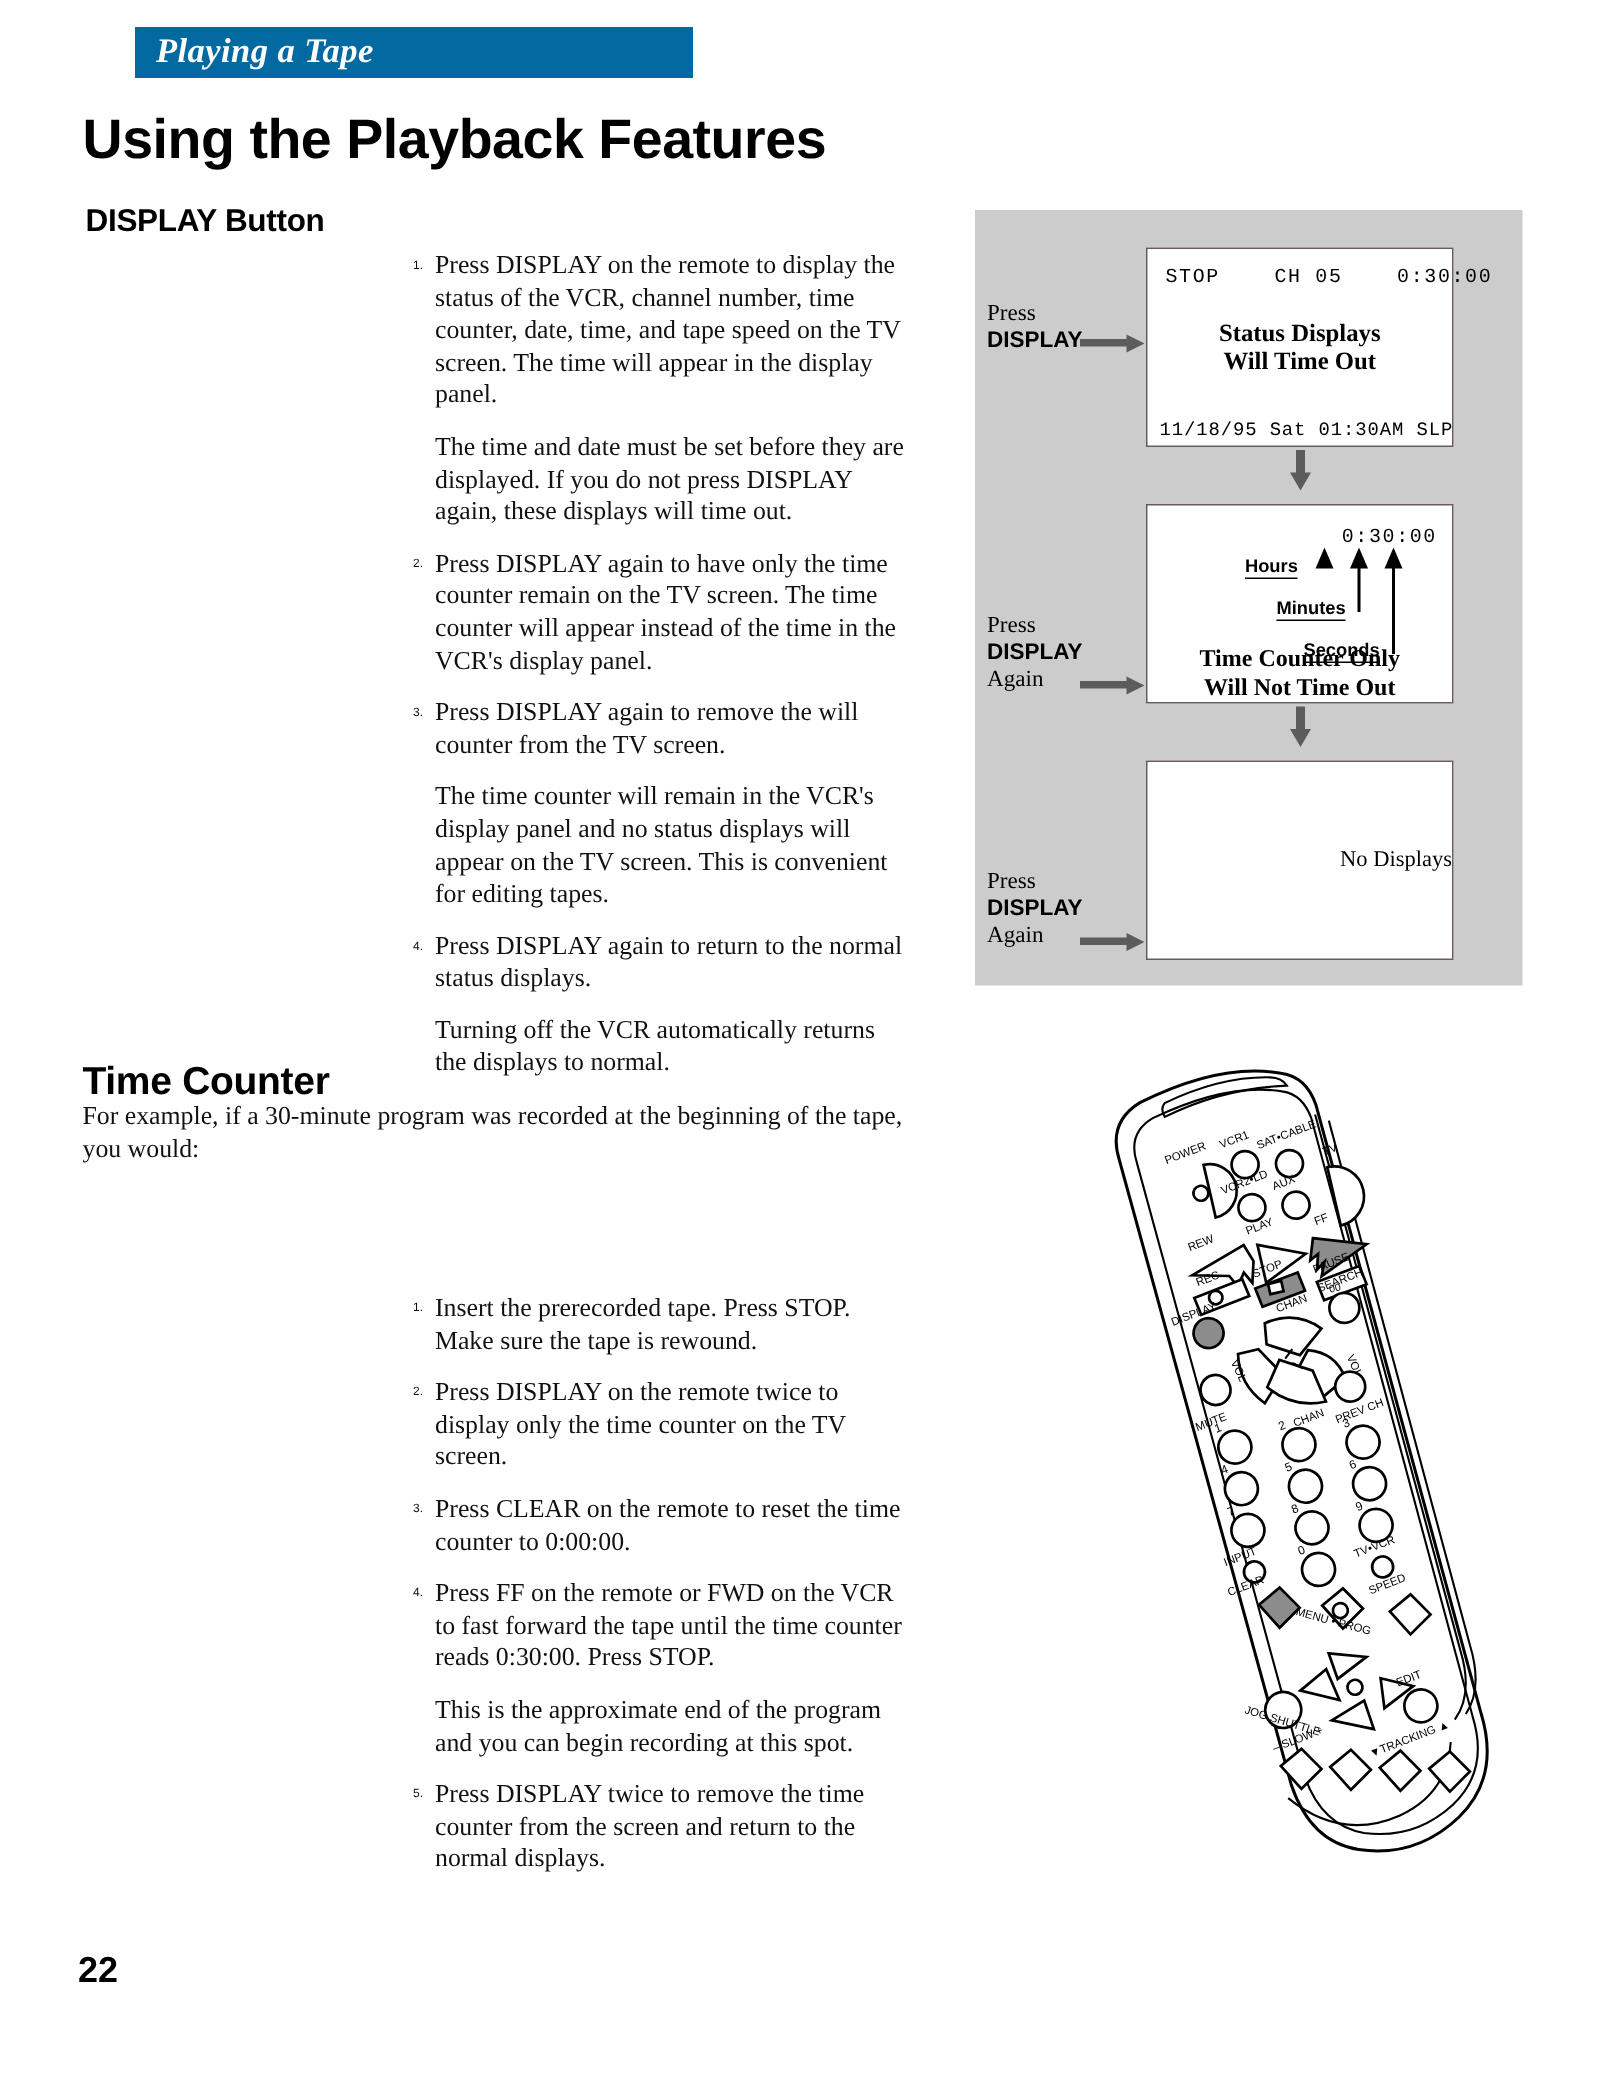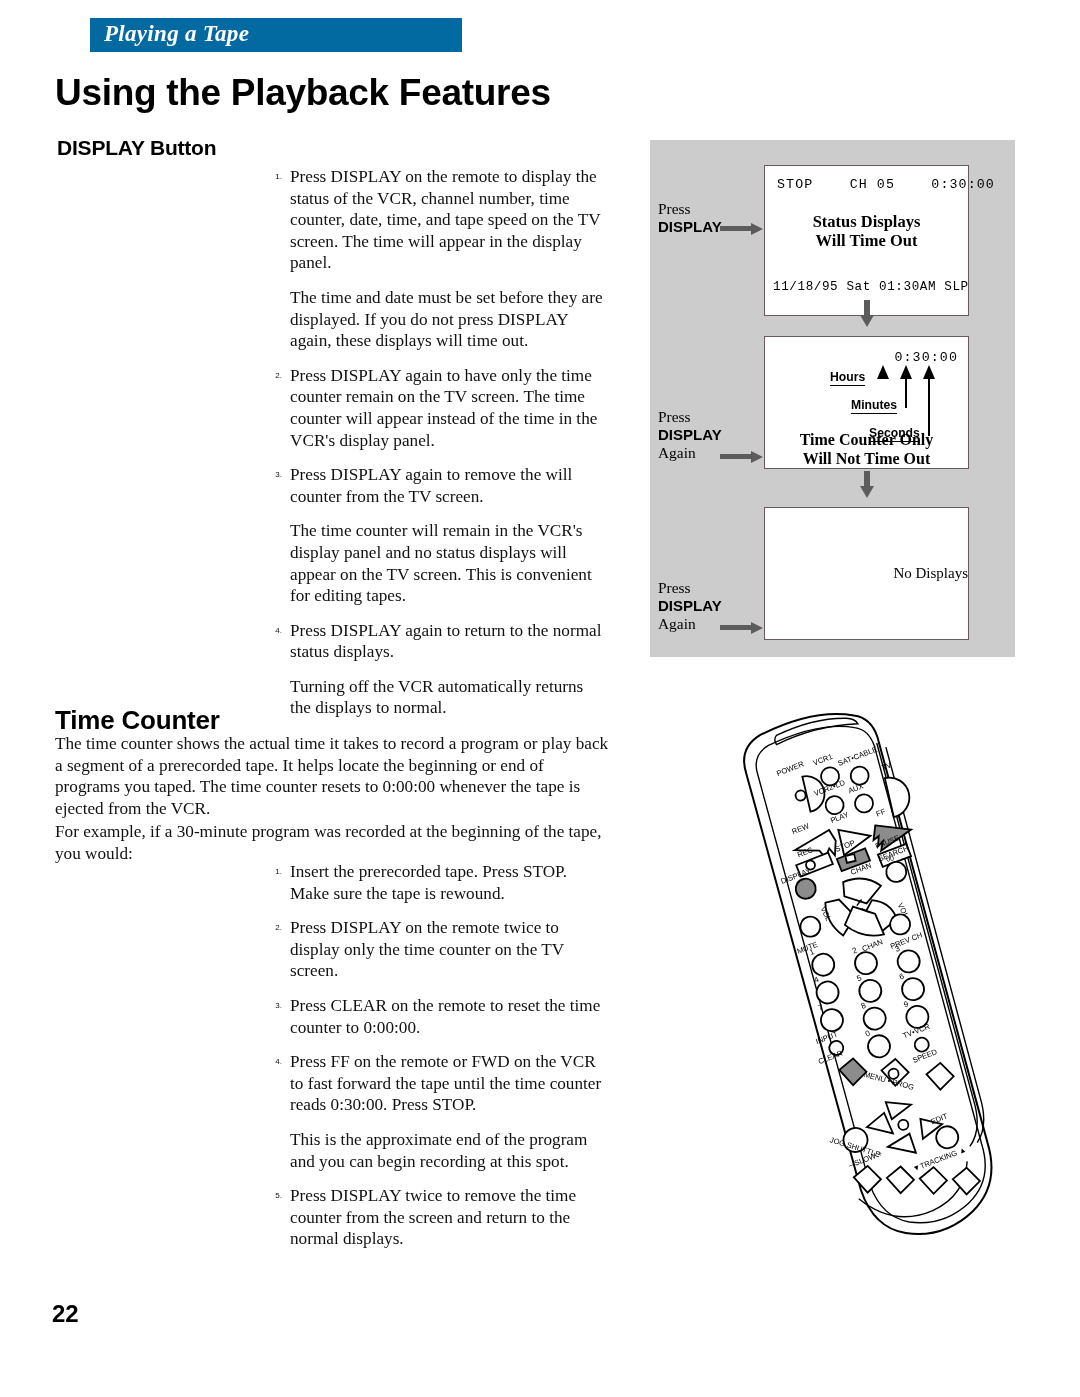--- a/index.html
+++ b/index.html
@@ -109,21 +109,21 @@
     width: 365px;
     height: 517px;
     background: #cccccc;
   }
   .tv-screen {
     position: absolute;
     background: #ffffff;
     border: 1.4px solid #6a5a5e;
     box-sizing: border-box;
   }
-  #tv-screen-1 { left: 114px; top: 25px;  width: 205px; height: 151px; }
+  #tv-screen-1 { left: 114px; top: 25px;  width: 205px; height: 133px; }
   #tv-screen-2 { left: 114px; top: 196px; width: 205px; height: 133px; }
   #tv-screen-3 { left: 114px; top: 367px; width: 205px; height: 133px; }
 
   .osd-row {
     position: absolute;
     font-family: "Liberation Mono", monospace;
     font-size: 13.3px;
     letter-spacing: 1.1px;
     white-space: pre;
   }
@@ -255,21 +255,20 @@
   <div class="li">
     <span class="num">4.</span>
     <span>Press DISPLAY again to return to the normal status displays.</span>
     <span class="note">Turning off the VCR automatically returns the displays to normal.</span>
   </div>
 </div>
 
 <div id="time-counter-head" class="sub-head">Time Counter</div>
 
 <div id="tc-intro" class="para">
-  <p>The time counter shows the actual time it takes to record a program or play back a segment of a prerecorded tape.  It helps locate the beginning or end of programs you taped.  The time counter resets to 0:00:00 whenever the tape is ejected from the VCR.</p>
   <p>For example, if a 30-minute program was recorded at the beginning of the tape, you would:</p>
 </div>
 
 <div id="list-2" class="para">
   <div class="li">
     <span class="num">1.</span>
     <span>Insert the prerecorded tape.  Press STOP. Make sure the tape is rewound.</span>
   </div>
   <div class="li">
     <span class="num">2.</span>

